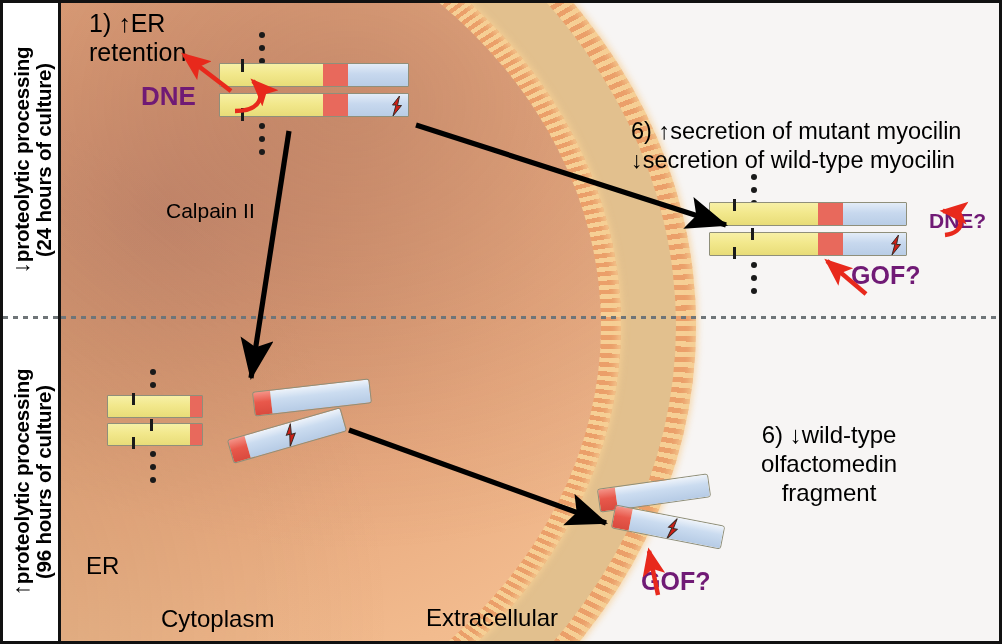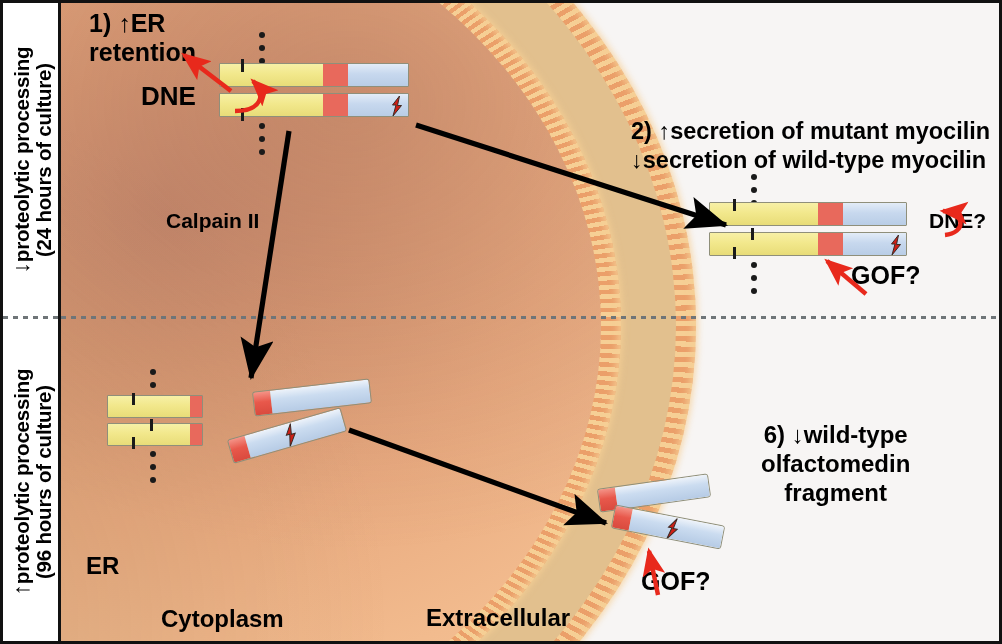--- a/index.html
+++ b/index.html
@@ -114,31 +114,31 @@
 
   
   #time-divider{
     position:absolute; left:0; top:313px; width:941px; height:3px;
     background:repeating-linear-gradient(to right,
                #6f7578 0 5px, transparent 5px 10px);
     z-index:25;
   }
 
   
-  .lbl{ position:absolute; font-weight:bold; color:#000; z-index:30; white-space:pre-line;}
+  .lbl{ position:absolute; font-weight:normal; color:#000; z-index:30; white-space:pre-line;}
   #lbl-er-retention{ left:28px; top:6px; font-size:25px; line-height:1.14; }
   #lbl-heteroaggregate{ left:158px; top:17px; font-size:25px; }
-  #lbl-calpain{ left:105px; top:206px; font-size:21px; }
+  #lbl-calpain{ left:105px; top:196px; font-size:21px; }
   #lbl-secretion{ left:570px; top:114px; font-size:23.5px; line-height:1.22; }
   #lbl-olfacto{ left:700px; top:418px; font-size:24px; line-height:1.2; text-align:center;}
   #lbl-er{ left:25px; top:549px; font-size:24px; }
   #lbl-cytoplasm{ left:100px; top:602px; font-size:24px; }
   #lbl-extracellular{ left:365px; top:601px; font-size:24px; }
 
-  .red{ color:#000000; }
+  .red{ color:#701a75; }
   #lbl-dne{ left:80px; top:78px; font-size:26px; font-weight:bold; z-index:31;}
   #lbl-dne2{ left:868px; top:206px; font-size:21px; font-weight:bold; z-index:31;}
   #lbl-gof1{ left:790px; top:258px; font-size:25px; font-weight:bold; z-index:31;}
   #lbl-gof2{ left:580px; top:564px; font-size:25px; font-weight:bold; z-index:31;}
 
   
   .rod{ position:absolute; z-index:28; }
   .rod-body{
     position:relative; width:100%; height:100%;
     border:1px solid #8f8f7a; box-sizing:border-box;
@@ -354,21 +354,21 @@
       <path d="M884,232 C 905,230 905,210 882,208" fill="none" stroke="#e8291c" stroke-width="4.4" marker-end="url(#ah-red)"></path>
 
       <line x1="805" y1="291" x2="766" y2="258" stroke="#e8291c" stroke-width="4.4" marker-end="url(#ah-red)"></line>
 
       <line x1="597" y1="592" x2="588" y2="548" stroke="#e8291c" stroke-width="4.4" marker-end="url(#ah-red)"></line>
     </svg>
 
     <div class="lbl" id="lbl-er-retention">1) ↑ER
 retention</div>
     <div class="lbl" id="lbl-calpain">Calpain II</div>
-    <div class="lbl" id="lbl-secretion">2) ↑secretion of mutant myocilin
+    <div class="lbl" id="lbl-secretion">6) ↑secretion of mutant myocilin
 ↓secretion of wild-type myocilin</div>
     <div class="lbl" id="lbl-olfacto">6) ↓wild-type
 olfactomedin
 fragment</div>
     <div class="lbl" id="lbl-er">ER</div>
     <div class="lbl" id="lbl-cytoplasm">Cytoplasm</div>
     <div class="lbl" id="lbl-extracellular">Extracellular</div>
 
     <div class="lbl red" id="lbl-dne">DNE</div>
     <div class="lbl red" id="lbl-dne2">DNE?</div>

